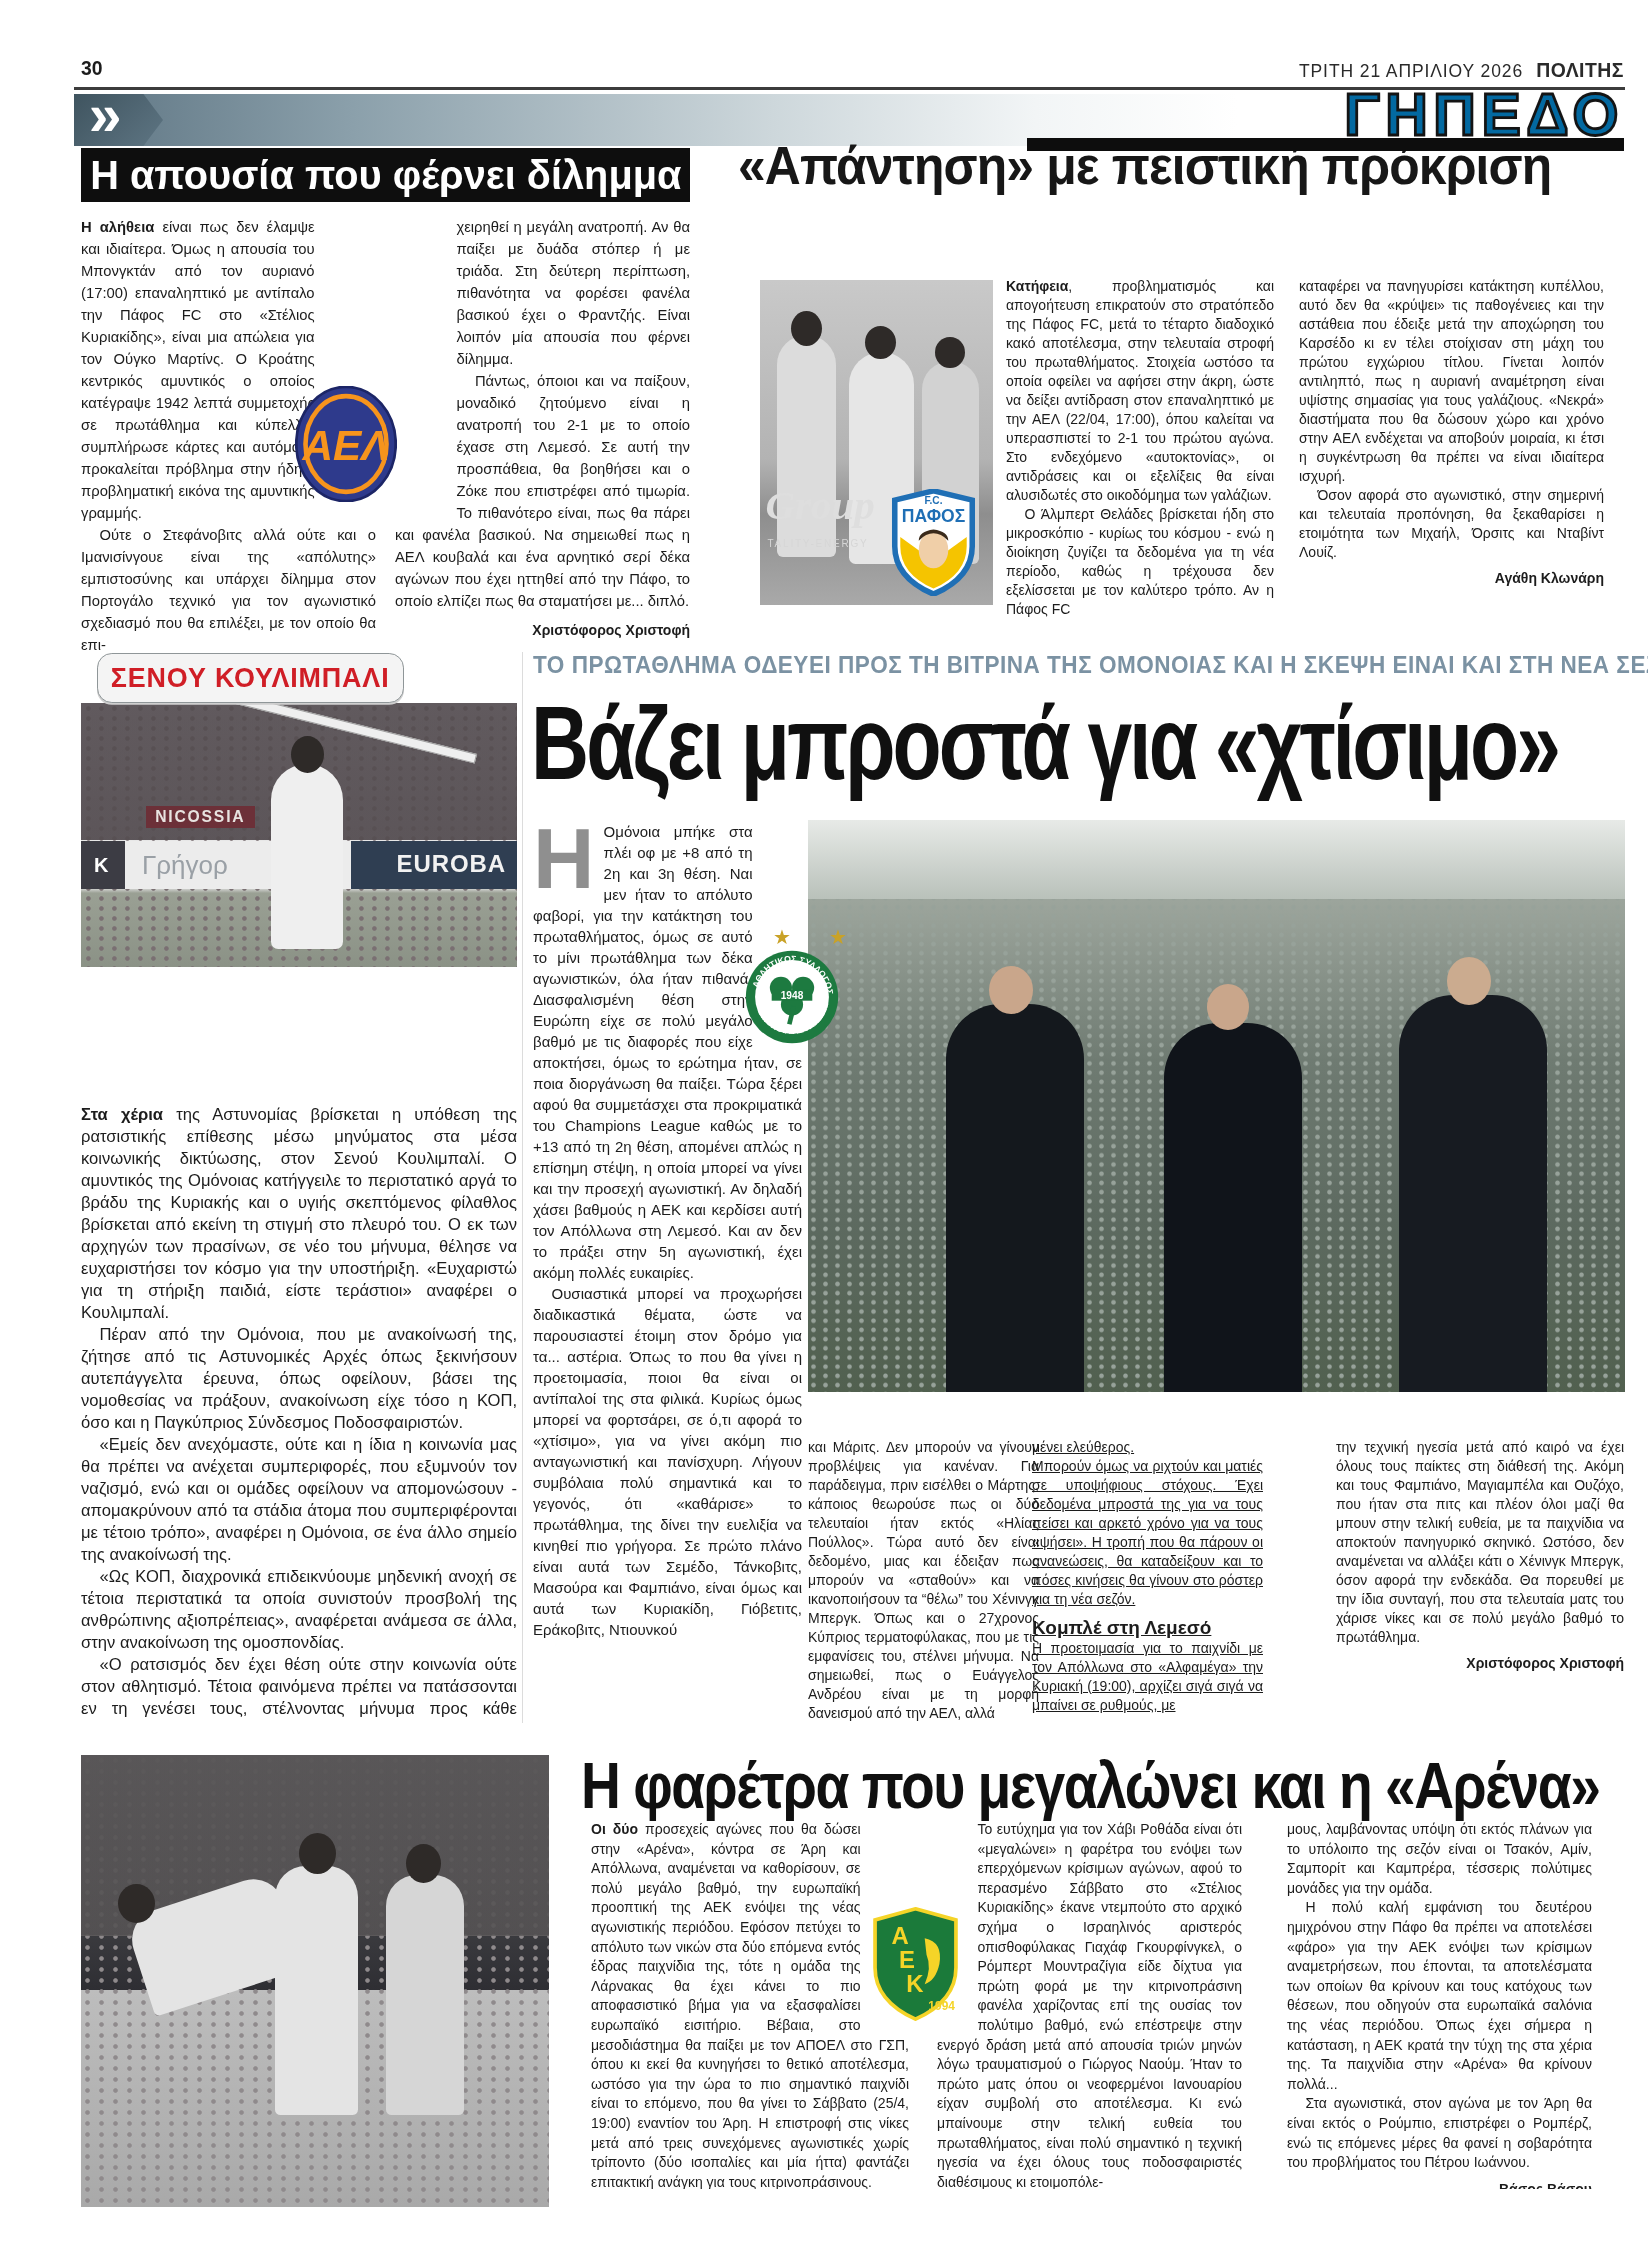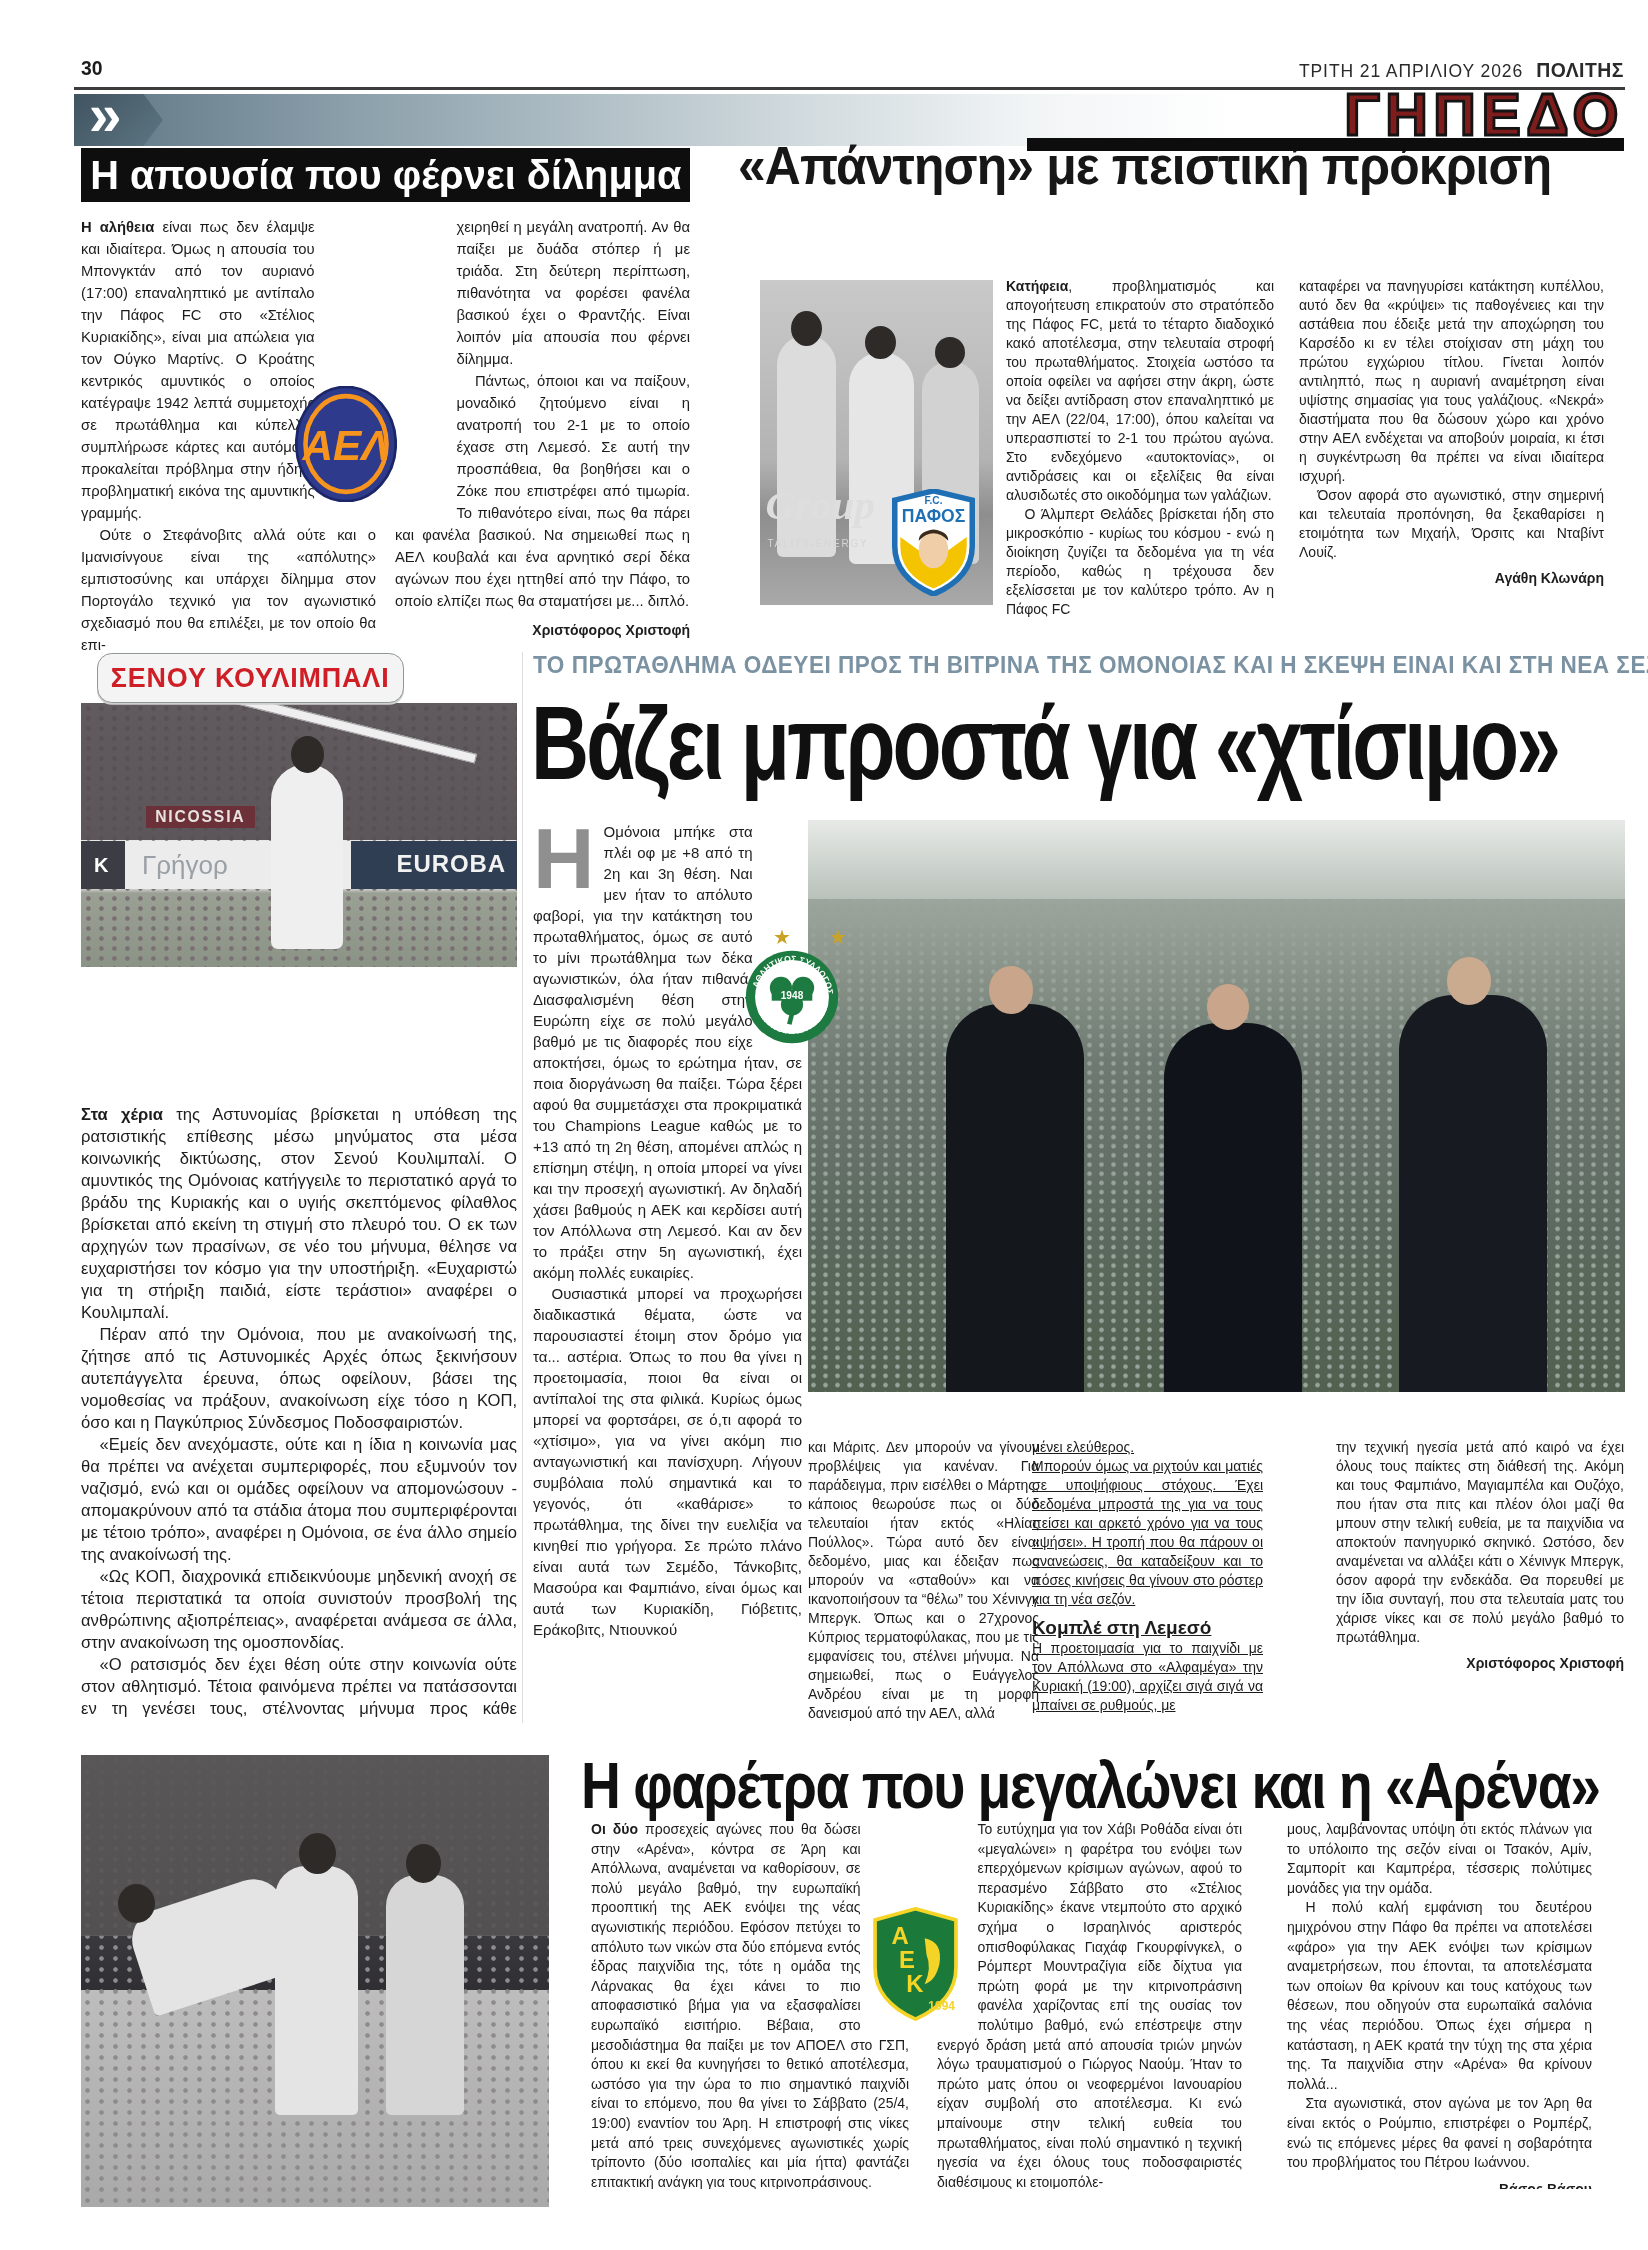--- a/index.html
+++ b/index.html
@@ -15,21 +15,21 @@
   
   .pagenum{left:81px;top:57px;font-size:19.4px;font-weight:bold;}
   .dateline{right:24px;top:59px;font-size:17.5px;letter-spacing:0.9px;color:#2a2a2a;}
   .brand{font-weight:bold;font-size:19.4px;margin-left:13px;letter-spacing:0.5px;}
   .toprule{left:74px;top:87px;width:1551px;height:2.8px;background:#3c3c3c;}
   .banner{left:74px;top:94px;width:1551px;height:52px;
           background:linear-gradient(90deg,#5e7583 0%,#8ba0ab 18%,#cdd7db 45%,#f2f5f6 62%,#ffffff 75%);}
   .chev{left:74px;top:94px;width:89px;height:52px;background:linear-gradient(135deg,#3f545f,#5e7583);
         clip-path:polygon(0 0,78% 0,100% 50%,78% 100%,0 100%);}
   .chev span{position:absolute;left:14.8px;top:-13px;font-size:59px;font-weight:bold;color:#fff;}
-  .gipedo{right:24px;top:81px;font-size:59px;font-weight:800;letter-spacing:5.5px;color:#7f1d1d;
+  .gipedo{right:24px;top:81px;font-size:59px;font-weight:800;letter-spacing:5.5px;color:#0369a1;
           -webkit-text-stroke:2.8px #141414;text-shadow:0 0 1.8px #141414;z-index:5;}
   .sec-strip{left:1027px;top:138px;width:597px;height:13px;background:#0d0d0d;z-index:2;}
 
   
   .titlebar{left:81px;top:148px;width:609px;height:54px;background:#0e0e0e;color:#fff;
             display:flex;align-items:center;justify-content:center;}
   .titlebar span{font-size:41px;font-weight:800;transform:scaleX(.97);white-space:nowrap;}
   .bt{font-size:14.8px;line-height:22px;}
   .bt2{font-size:14px;line-height:19px;}
   .cut-r{float:right;width:54px;height:114px;margin:172px 0 5.5px 7.4px;}

